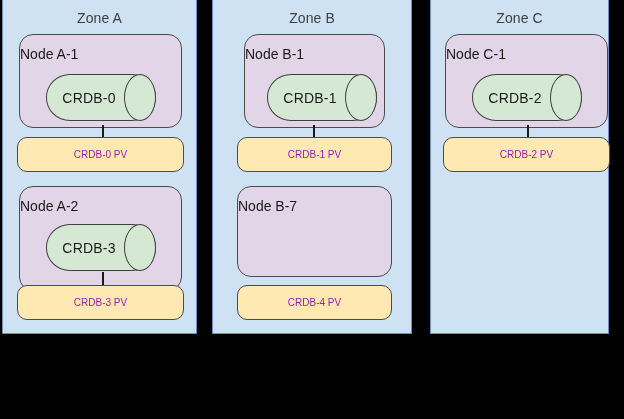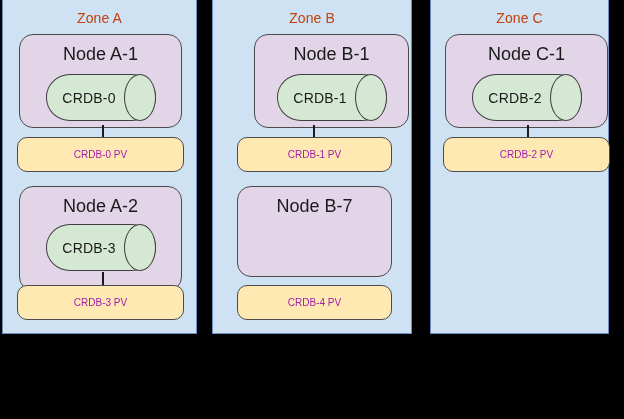--- a/index.html
+++ b/index.html
@@ -27,40 +27,39 @@
     border-top: none;
     box-sizing: border-box;
   }
   .zone-title {
     position: absolute;
     top: 10px;
     left: 0;
     right: 0;
     text-align: center;
     font-size: 14px;
-    color: #c2410c;
+    color: #404040;
     line-height: 16px;
     letter-spacing: 0.1px;
   }
 
   
   .node {
     position: absolute;
     background: #e1d5e7;
     border: 1px solid #4b4b4b;
     border-radius: 14px;
     box-sizing: border-box;
   }
   .node-title {
     position: absolute;
     top: 11px;
     left: 0;
     right: 0;
-    text-align: center;
-    font-size: 18px;
+    font-size: 14px;
     color: #1a1a1a;
     line-height: 16px;
   }
 
   
   .cyl {
     position: absolute;
     width: 110px;
     height: 47px;
   }
@@ -152,21 +151,21 @@
     </div>
 
     <div class="connector" style="left:99px; top:272px; height:14px;"></div>
 
     <div class="pv" style="left:14px; top:285px; width:167px; height:35px;">CRDB-3 PV</div>
   </div>
 
   <div class="zone" style="left:212px; width:200px;">
     <div class="zone-title">Zone B</div>
 
-    <div class="node" style="left:41px; top:34px; width:155px; height:94px;">
+    <div class="node" style="left:31px; top:34px; width:141px; height:94px;">
       <div class="node-title">Node B-1</div>
       <div class="cyl" style="left:22px; top:39px;">
         <div class="cyl-body"></div>
         <div class="cyl-cap"></div>
         <div class="cyl-label">CRDB-1</div>
       </div>
     </div>
 
     <div class="connector" style="left:100px; top:125px; height:14px;"></div>
 

